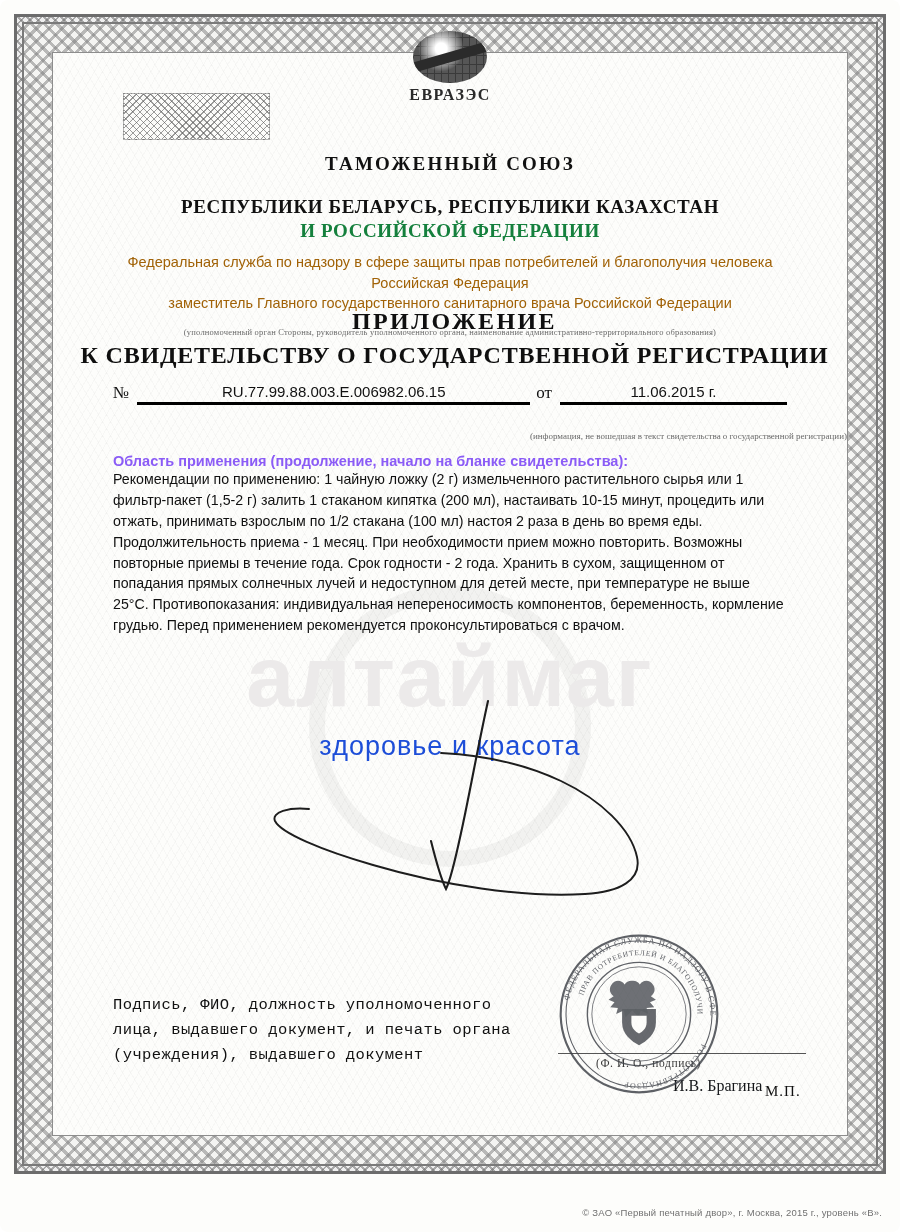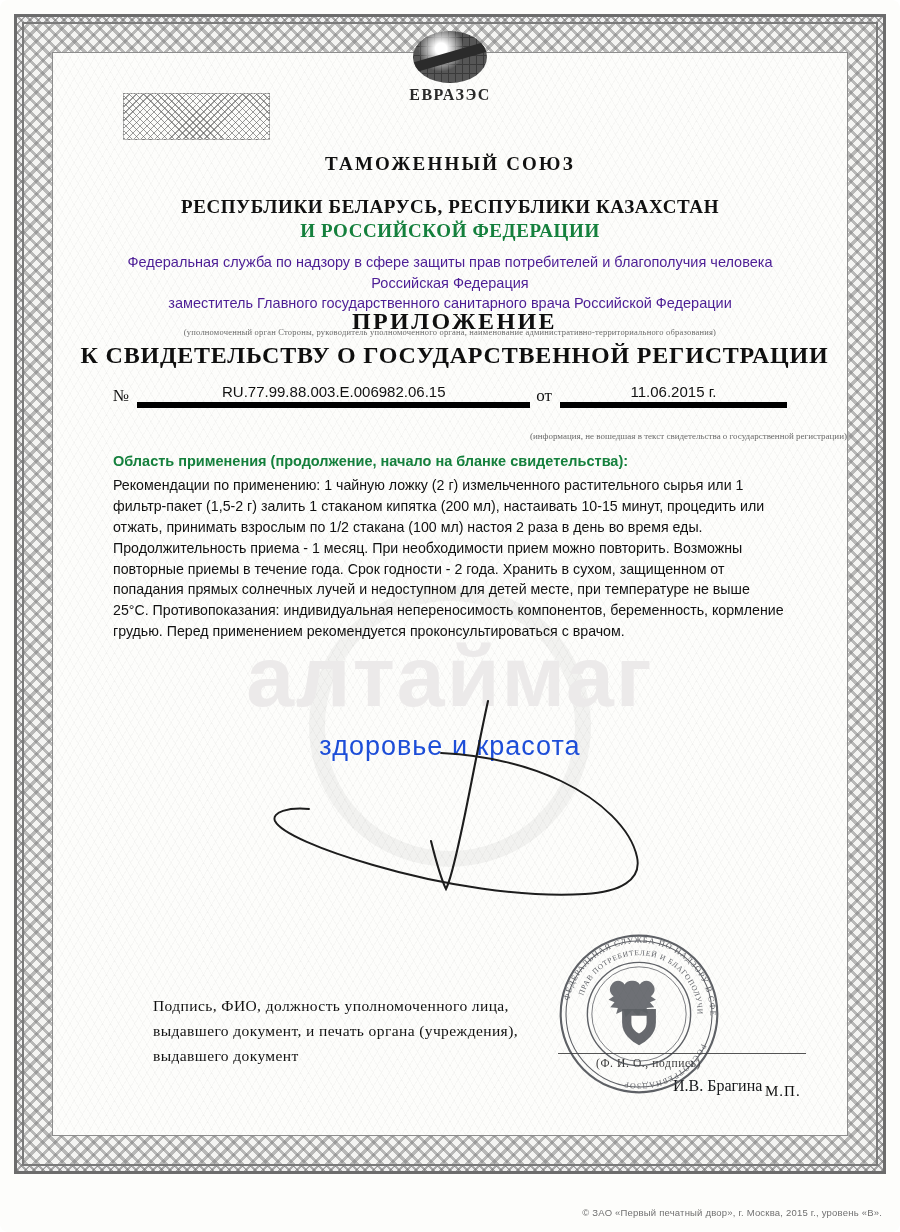--- a/index.html
+++ b/index.html
@@ -153,21 +153,21 @@
   .t-union3 {
     font-family: "Liberation Serif", serif;
     font-weight: bold;
     font-size: 19px;
     letter-spacing: 0.6px;
     color: #15803d;
     margin-top: 2px;
   }
   .t-org {
     font-size: 14.5px;
-    color: #4c1d95;
+    color: #a16207;
     margin-top: 10px;
     line-height: 1.42;
   }
   .t-caption {
     margin-top: 13px;
     font-family: "Liberation Serif", serif;
     font-size: 8.5px;
     color: #6a6a6a;
     letter-spacing: 0.2px;
   }
@@ -204,21 +204,21 @@
     align-items: flex-end;
     font-family: "Liberation Serif", serif;
     font-size: 17px;
     color: #111;
   }
   .numrow .lbl { font-size: 17px; padding-bottom: 2px; }
   .numrow .val {
     font-family: "Liberation Sans", sans-serif;
     font-size: 15px;
     text-align: center;
-    border-bottom: 6px solid #000000;
+    border-bottom: 3px solid #000000;
     padding: 0 6px 2px 6px;
   }
   .numrow .val-no { flex: 1 1 auto; margin: 0 6px 0 8px; }
   .numrow .val-date { width: 215px; margin-left: 8px; }
 
   .subcaption {
     position: absolute;
     left: 0;
     right: 0;
     top: 378px;
@@ -230,22 +230,21 @@
 
   .body-block {
     position: absolute;
     left: 60px;
     right: 58px;
     top: 400px;
   }
   .body-heading {
     font-size: 14.5px;
     font-weight: bold;
-    color: #15803d;
-    margin-bottom: 6px;
+    color: #8b5cf6;
   }
   .body-text {
     font-size: 14.2px;
     line-height: 1.47;
     color: #111;
     text-align: left;
   }
 
   
   .watermark {
@@ -291,26 +290,25 @@
     height: 220px;
     pointer-events: none;
   }
 
   
   .sign-block {
     position: absolute;
     left: 60px;
     top: 940px;
     width: 400px;
-    font-family: Liberation Serif, serif;
+    font-family: Liberation Mono, monospace;
     font-size: 15.5px;
     line-height: 1.62;
     color: #111;
     letter-spacing: 0.4px;
-    margin-left: 40px;
   }
   .sign-line {
     position: absolute;
     left: 505px;
     top: 1000px;
     width: 248px;
     border-bottom: 1px solid #555;
   }
   .sign-name {
     position: absolute;

